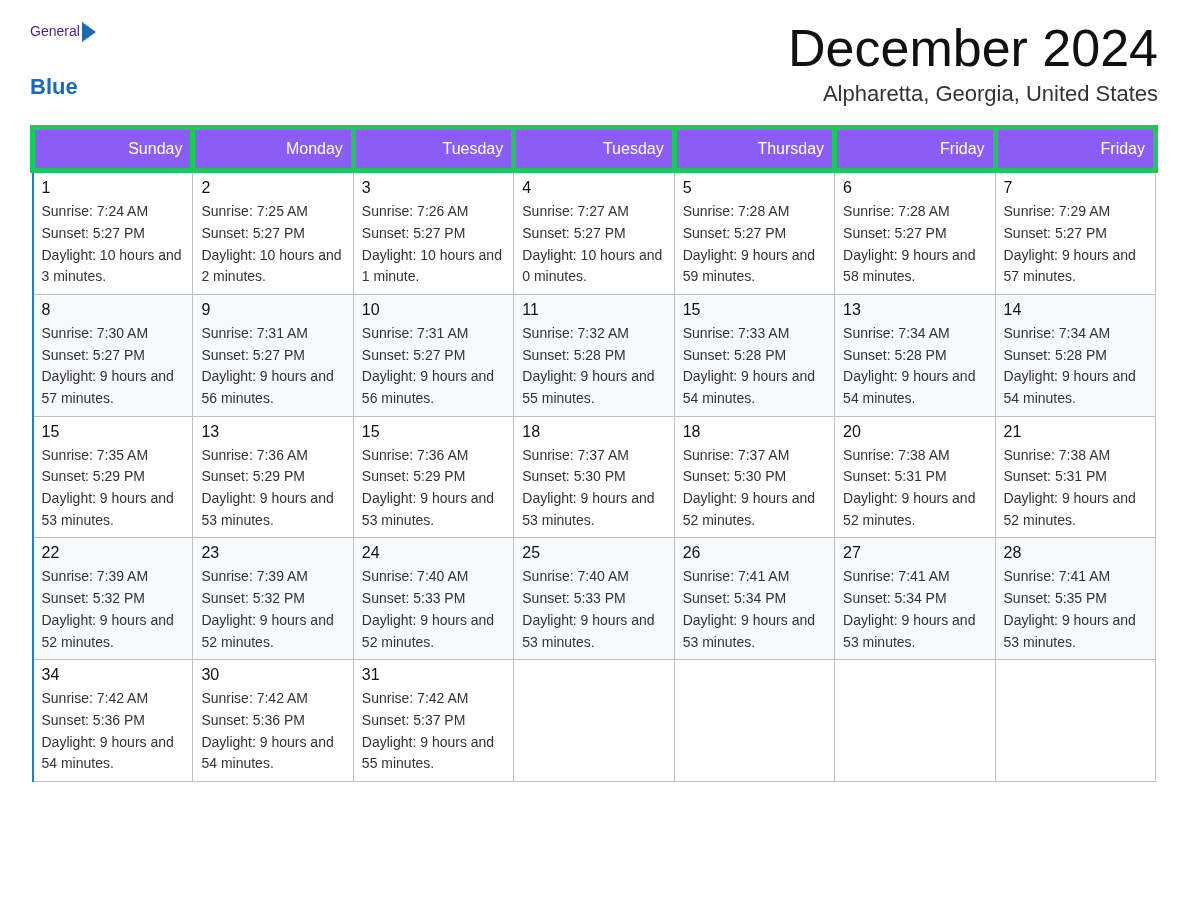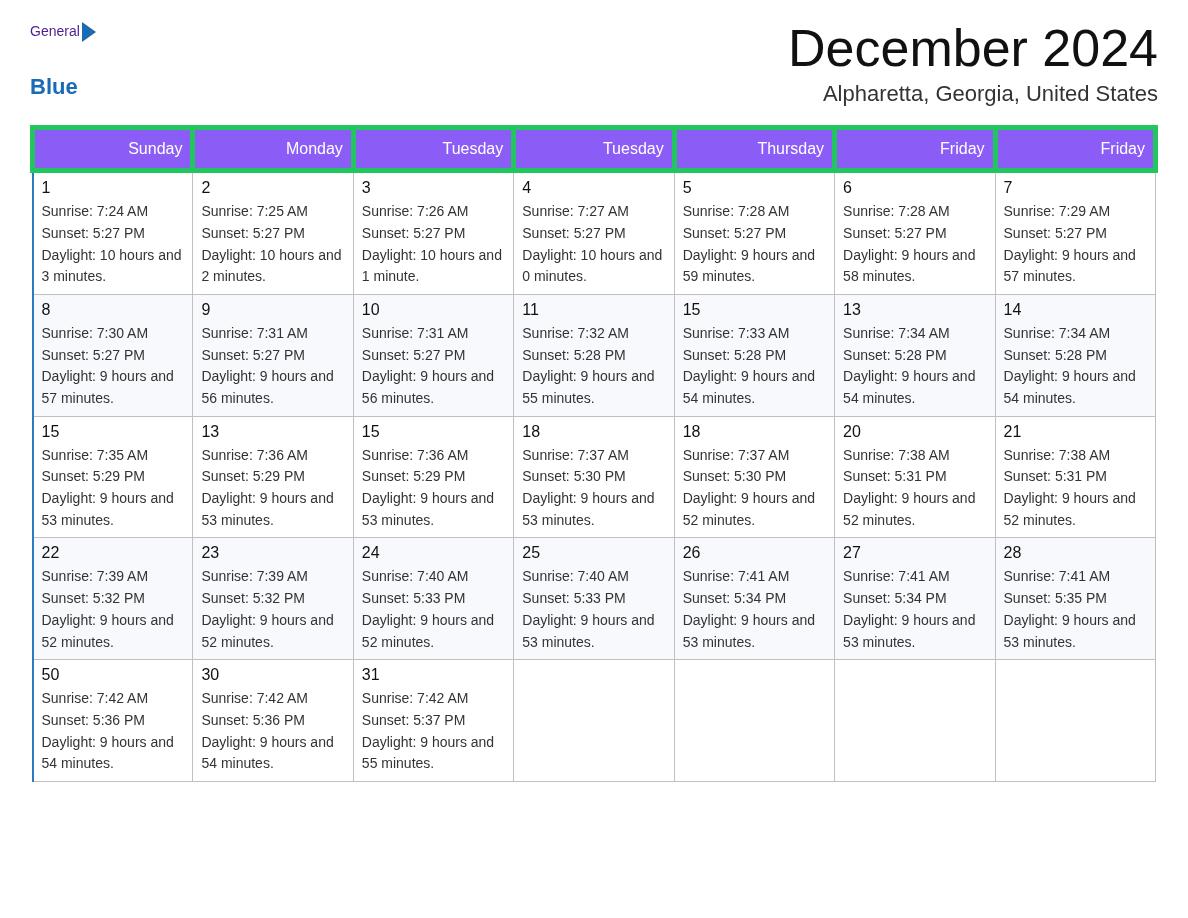--- a/index.html
+++ b/index.html
@@ -251,21 +251,21 @@
           <span class="day-num">27</span>
           <div class="day-info">Sunrise: 7:41 AM<br>Sunset: 5:34 PM<br>Daylight: 9 hours and 53 minutes.</div>
         </td>
         <td>
           <span class="day-num">28</span>
           <div class="day-info">Sunrise: 7:41 AM<br>Sunset: 5:35 PM<br>Daylight: 9 hours and 53 minutes.</div>
         </td>
       </tr>
       <tr>
         <td>
-          <span class="day-num">50</span>
+          <span class="day-num">34</span>
           <div class="day-info">Sunrise: 7:42 AM<br>Sunset: 5:36 PM<br>Daylight: 9 hours and 54 minutes.</div>
         </td>
         <td>
           <span class="day-num">30</span>
           <div class="day-info">Sunrise: 7:42 AM<br>Sunset: 5:36 PM<br>Daylight: 9 hours and 54 minutes.</div>
         </td>
         <td>
           <span class="day-num">31</span>
           <div class="day-info">Sunrise: 7:42 AM<br>Sunset: 5:37 PM<br>Daylight: 9 hours and 55 minutes.</div>
         </td>

